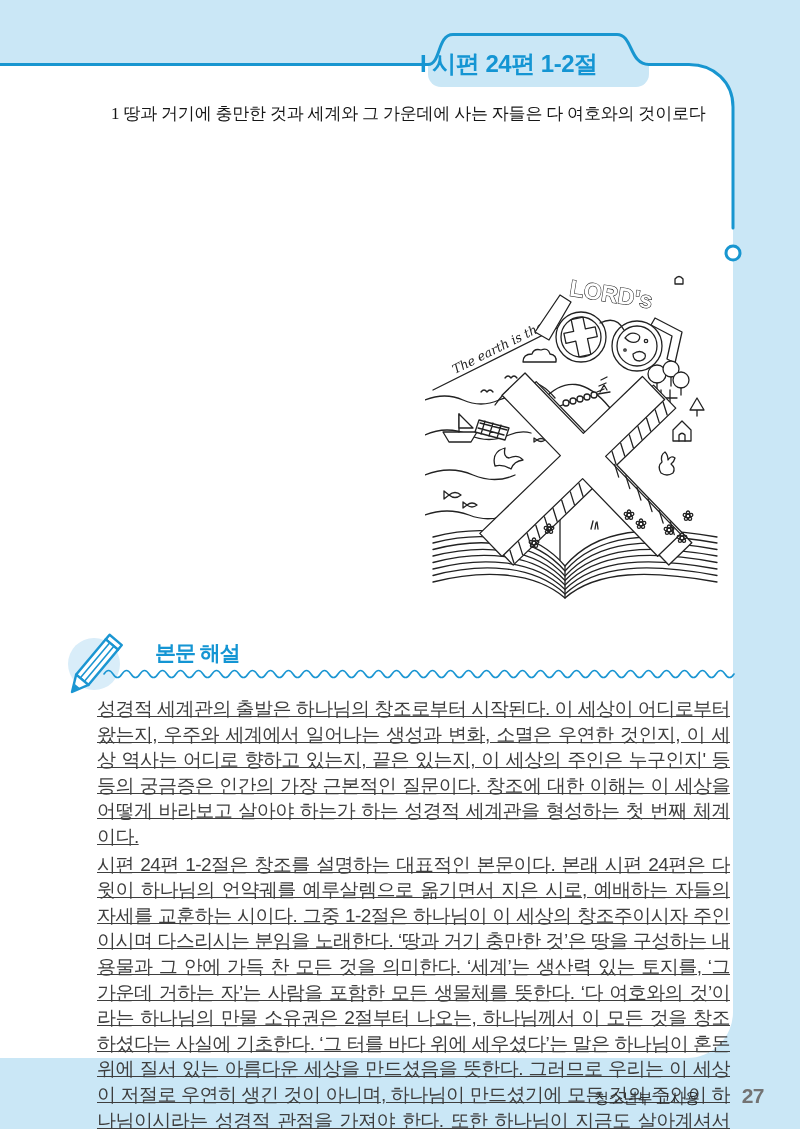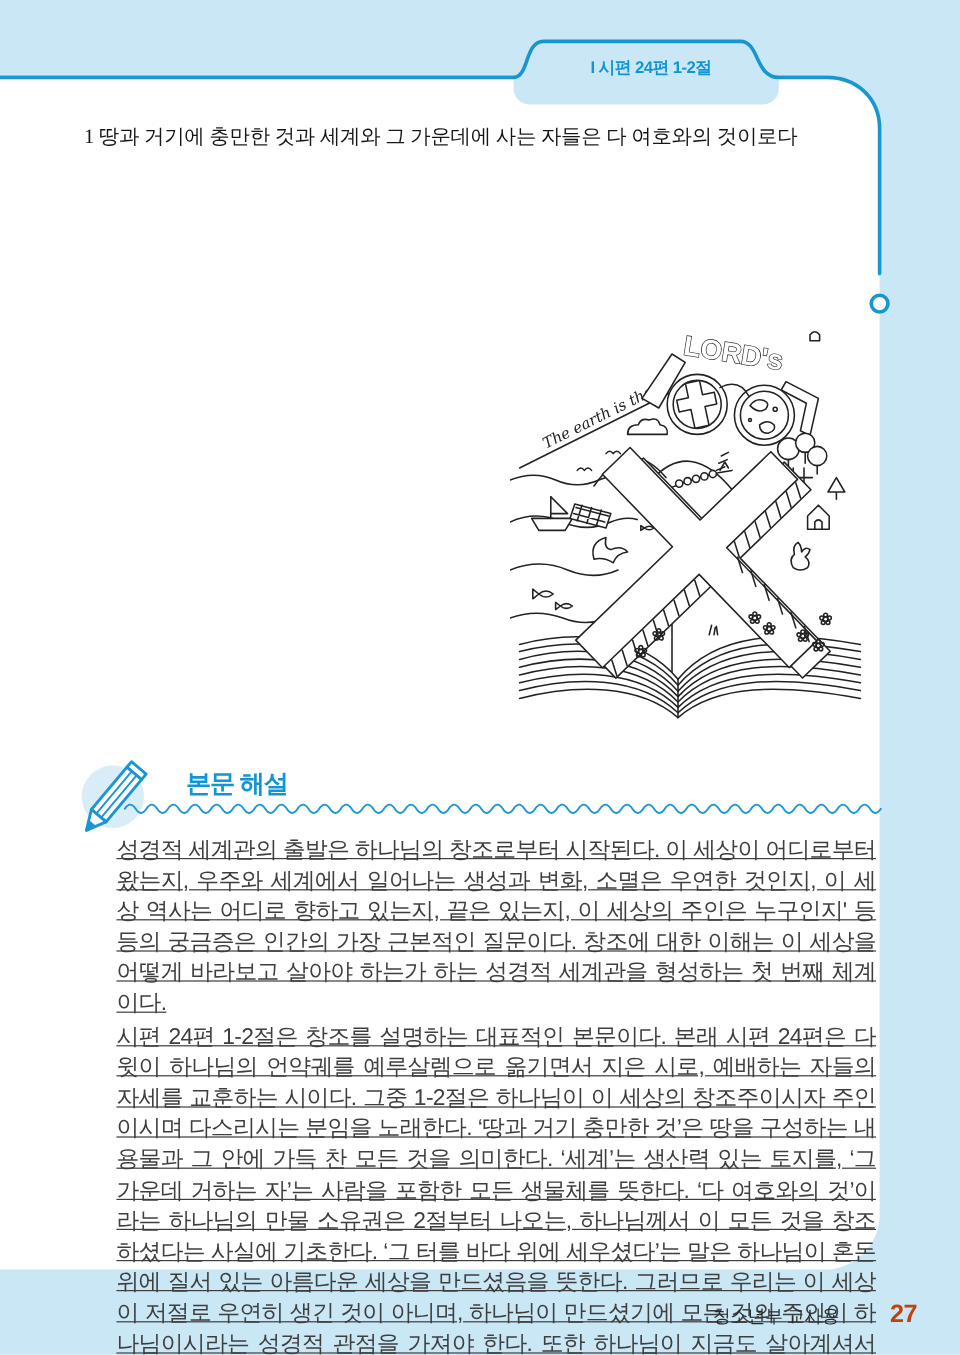--- a/index.html
+++ b/index.html
@@ -7,48 +7,48 @@
     width:800px;height:1129px;position:relative;overflow:hidden;
     background:#cae7f6;
     font-family:"Liberation Sans","DejaVu Sans",sans-serif;
   }
   .content-panel{
     position:absolute;left:0;top:63px;width:733px;height:995px;
     background:#ffffff;border-radius:0 44px 46px 0;
   }
   .frame-svg{position:absolute;left:0;top:0;pointer-events:none;}
   .tab-title{
-    position:absolute;left:432px;top:48px;width:221px;text-align:center;
-    font-size:14px;font-weight:bold;color:#1495d3;letter-spacing:-0.5px;
+    position:absolute;left:420px;top:48px;width:221px;
+    font-size:24px;font-weight:bold;color:#1495d3;letter-spacing:-0.5px;
   }
   .verses{
     position:absolute;left:70px;top:98px;width:660px;
     font-family:"Liberation Serif","DejaVu Serif",serif;
     font-size:17px;line-height:31px;color:#161616;letter-spacing:-0.2px;
   }
-  .verse-line{white-space:nowrap;}
+  .verse-line{white-space:nowrap;margin-left:41px;}
   .illustration-svg{position:absolute;left:425px;top:270px;}
   .pencil-svg{position:absolute;left:54px;top:620px;}
   .commentary-title{
     position:absolute;left:127px;top:639px;
     font-size:21px;font-weight:800;color:#1495d3;letter-spacing:-1px;margin-left:28px;
   }
   .wavy-svg{position:absolute;left:103px;top:667px;}
   .commentary-body{
     position:absolute;left:97px;top:696px;width:633px;
     font-size:19px;line-height:25.6px;color:#3e3e3e;
     text-align:justify;letter-spacing:-0.55px;text-decoration:underline;
   }
   .commentary-body p{margin:0 0 2px 0;}
   .footer{
     position:absolute;right:36px;top:1084px;
     display:flex;align-items:baseline;gap:19px;color:#2a2a2a;font-size:15px;
     letter-spacing:-0.5px;
   }
-  .footer .pg{font-size:21px;font-weight:bold;color:#c2410c;}
+  .footer .pg{font-size:21px;font-weight:bold;color:#737373;}
   .ill{stroke:#222;stroke-width:1.3;fill:none;stroke-linecap:round;stroke-linejoin:round;}
   .illw{stroke:#222;stroke-width:1.3;fill:#fff;stroke-linecap:round;stroke-linejoin:round;}
 </style>
 </head>
 <body>
 
 <div class="content-panel"></div>
 
 <svg class="frame-svg" width="800" height="1129" viewBox="0 0 800 1129">
   <rect x="428" y="50" width="221" height="37" rx="13" fill="#cae7f6"></rect>

